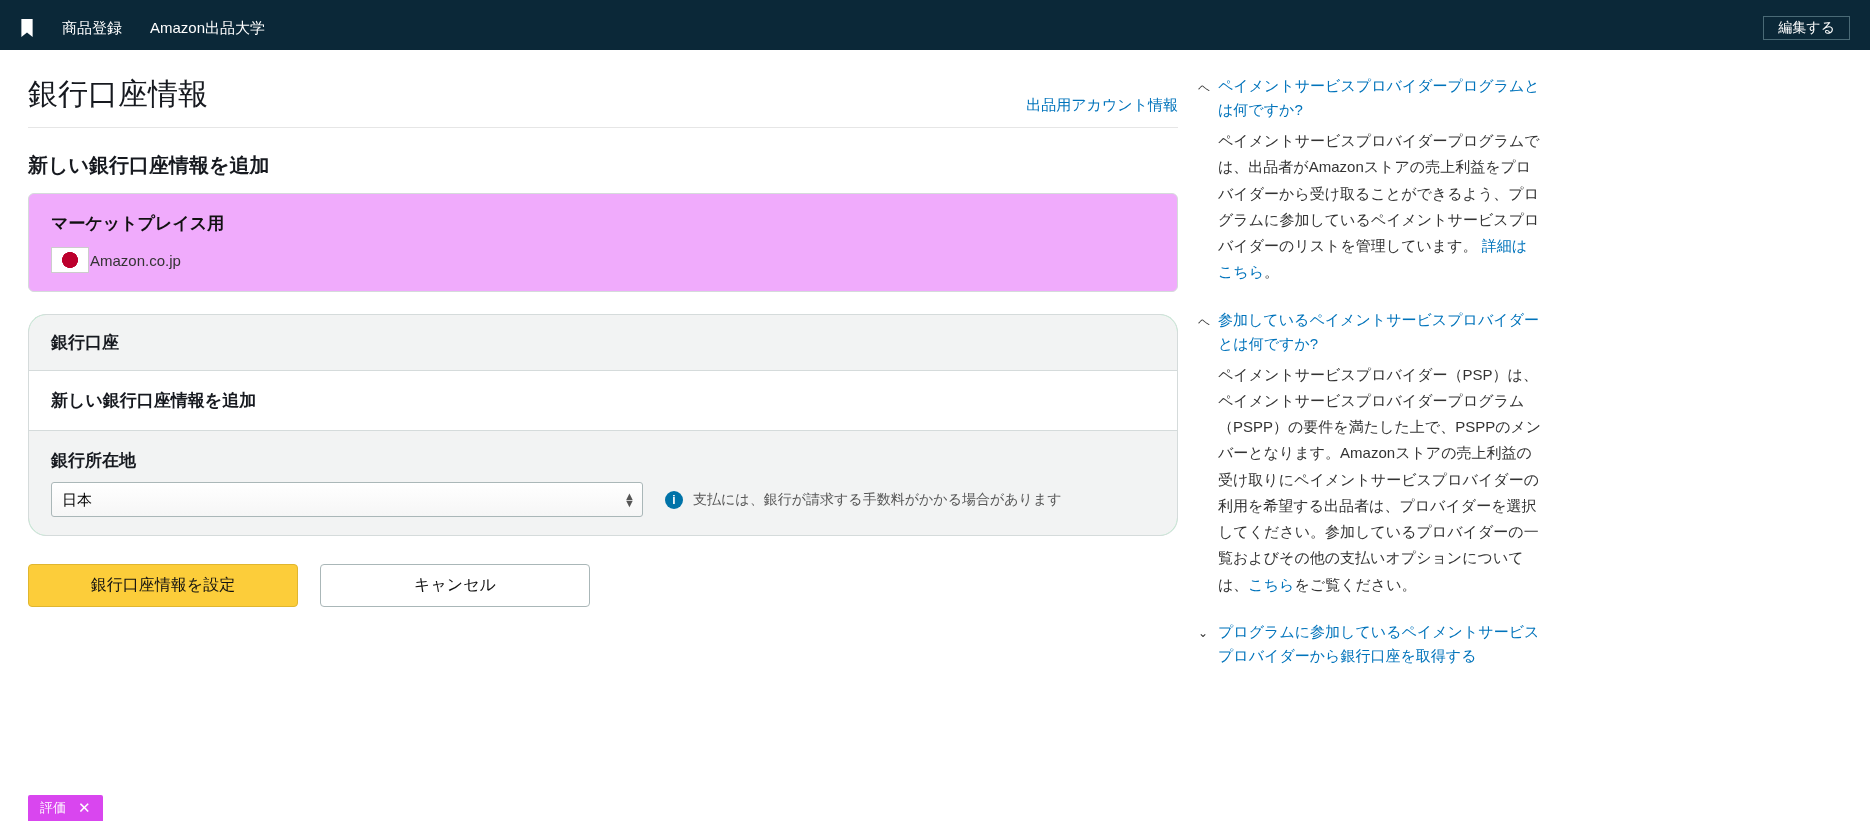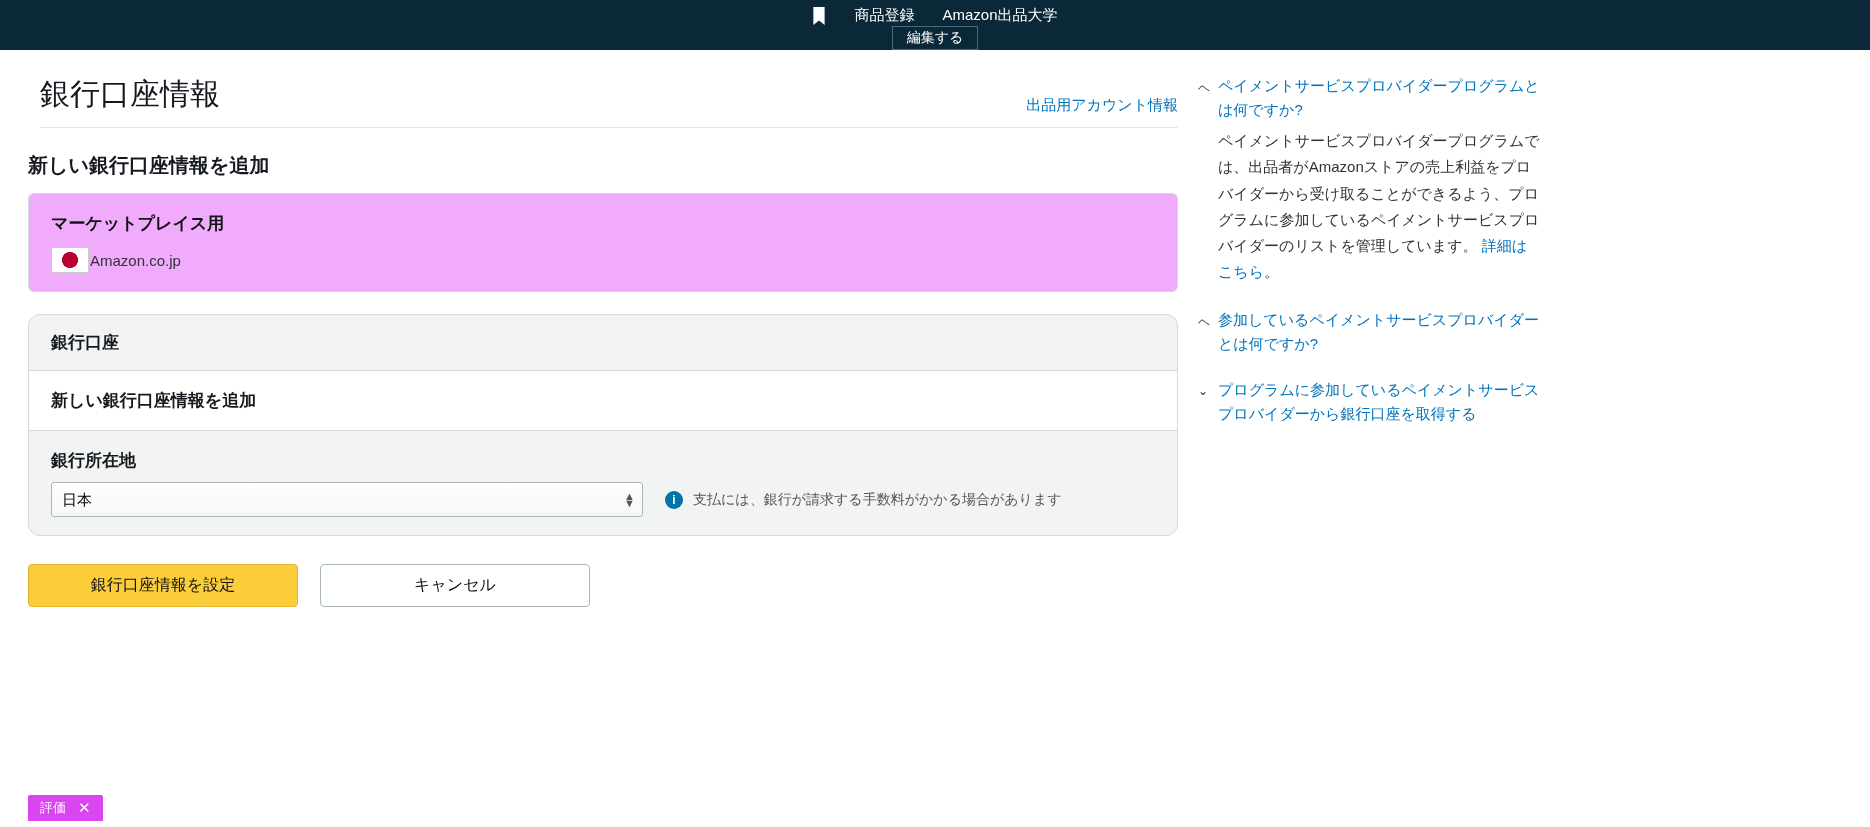--- a/index.html
+++ b/index.html
@@ -1,43 +1,43 @@
 <!DOCTYPE html>
 <html><head>
 <meta charset="utf-8">
 <style>
   * { box-sizing: border-box; margin: 0; padding: 0; }
   body { font-family: "Hiragino Sans", "Yu Gothic", "Meiryo", sans-serif; font-size: 14px; color: #111; background: #fff; }
   
   .topbar-strip { height: 6px; background: #0b2838; }
-  .topbar { background: #0b2838; color: #fff; display: flex; align-items: center; padding: 0 20px; height: 44px; flex-direction: column; }
+  .topbar { background: #0b2838; color: #fff; display: flex; align-items: center; padding: 0 20px; height: 44px; }
   .topbar-left { display: flex; align-items: center; gap: 28px; }
   .bookmark-icon { width: 14px; height: 18px; fill: #fff; }
   .topbar a { color: #fff; text-decoration: none; font-size: 15px; }
   .topbar .spacer { flex: 1; }
   .edit-btn { background: #0b2838; color: #fff; border: 1px solid #4a6a76; padding: 2px 14px; font-size: 14px; cursor: pointer; }
   
   .page-wrap { display: flex; padding: 24px 28px; gap: 24px; }
   .main-col { flex: 1; max-width: 1150px; }
   .side-col { width: 340px; flex-shrink: 0; }
   
-  .page-head { display: flex; justify-content: space-between; align-items: flex-end; border-bottom: 1px solid #e6e6e6; padding-bottom: 12px; margin-bottom: 24px; margin-left: 12px; }
+  .page-head { display: flex; justify-content: space-between; align-items: flex-end; border-bottom: 1px solid #e6e6e6; padding-bottom: 12px; margin-bottom: 24px; }
   .page-title { font-size: 30px; font-weight: 500; color: #16191f; }
   .head-link { color: #0073bb; font-size: 15px; text-decoration: none; }
   
   .section-subtitle { font-size: 20px; font-weight: 700; margin-bottom: 14px; color: #16191f; }
   
   .card { border: 1px solid #d5dbdb; border-radius: 6px; margin-bottom: 22px; background: #f0abfc; }
   .card-body { padding: 18px 22px; }
   .card-label { font-size: 17px; font-weight: 700; margin-bottom: 12px; }
   .marketplace-row { display: flex; align-items: center; gap: 1px; }
   .flag { width: 38px; height: 26px; border: 1px solid #ccc; background: #fff radial-gradient(circle at center, #bc002d 0 36%, #fff 38%); }
   .marketplace-name { font-size: 15px; color: #333; }
   
-  .form-card { border: 1px solid #d5dbdb; border-radius: 12px; background: #86efac; margin-bottom: 28px; overflow: hidden; }
+  .form-card { border: 1px solid #d5dbdb; border-radius: 18px; background: #86efac; margin-bottom: 28px; overflow: hidden; }
   .form-section-header { padding: 16px 22px; border-bottom: 1px solid #d5dbdb; font-size: 17px; font-weight: 700; background: #f2f3f3; color: #16191f; }
   .form-row-plain { padding: 18px 22px; background: #fff; border-bottom: 1px solid #d5dbdb; font-size: 17px; font-weight: 700; color: #16191f; }
   .form-row { padding: 18px 22px; background: #f2f3f3; }
   .field-label { font-size: 17px; font-weight: 700; margin-bottom: 10px; display: block; color: #16191f; }
   .field-line { display: flex; align-items: center; gap: 22px; }
   .select-wrap { position: relative; width: 592px; }
   .select-wrap select { width: 100%; padding: 8px 28px 8px 10px; font-size: 15px; border: 1px solid #aab7b8; border-radius: 3px; background: linear-gradient(#fff, #f6f6f6); appearance: none; }
   .select-chev { position: absolute; right: 8px; top: 50%; transform: translateY(-50%); font-size: 11px; color: #555; pointer-events: none; display:flex; flex-direction:column; line-height:7px;}
   .info-note { display: flex; align-items: center; gap: 10px; color: #555; font-size: 14px; }
   .info-icon { width: 18px; height: 18px; border-radius: 50%; background: #0073a8; color: #fff; display: flex; align-items: center; justify-content: center; font-size: 12px; font-weight: 700; flex-shrink: 0; }
@@ -124,20 +124,23 @@
     <div class="side-item">
       <span class="side-caret">ヘ</span>
       <div class="side-title">ペイメントサービスプロバイダープログラムとは何ですか?</div>
       <div class="side-desc">
         <span>ペイメントサービスプロバイダープログラムでは、出品者がAmazonストアの売上利益をプロバイダーから受け取ることができるよう、プログラムに参加しているペイメントサービスプロバイダーのリストを管理しています。 </span><a href="#" class="side-link">詳細はこちら</a><span>。</span>
       </div>
     </div>
     <div class="side-item">
       <span class="side-caret">ヘ</span>
       <div class="side-title">参加しているペイメントサービスプロバイダーとは何ですか?</div>
+      <div class="side-desc">
+        <span>ペイメントサービスプロバイダー（PSP）は、ペイメントサービスプロバイダープログラム（PSPP）の要件を満たした上で、PSPPのメンバーとなります。Amazonストアの売上利益の受け取りにペイメントサービスプロバイダーの利用を希望する出品者は、プロバイダーを選択してください。参加しているプロバイダーの一覧およびその他の支払いオプションについては、</span><a href="#" class="side-link">こちら</a><span>をご覧ください。</span>
+      </div>
     </div>
     <div class="side-item">
       <span class="side-caret">⌄</span>
       <div class="side-title">プログラムに参加しているペイメントサービスプロバイダーから銀行口座を取得する</div>
     </div>
   </div>
 </div>
 
 <div class="rating-pill">
   <span>評価</span>

